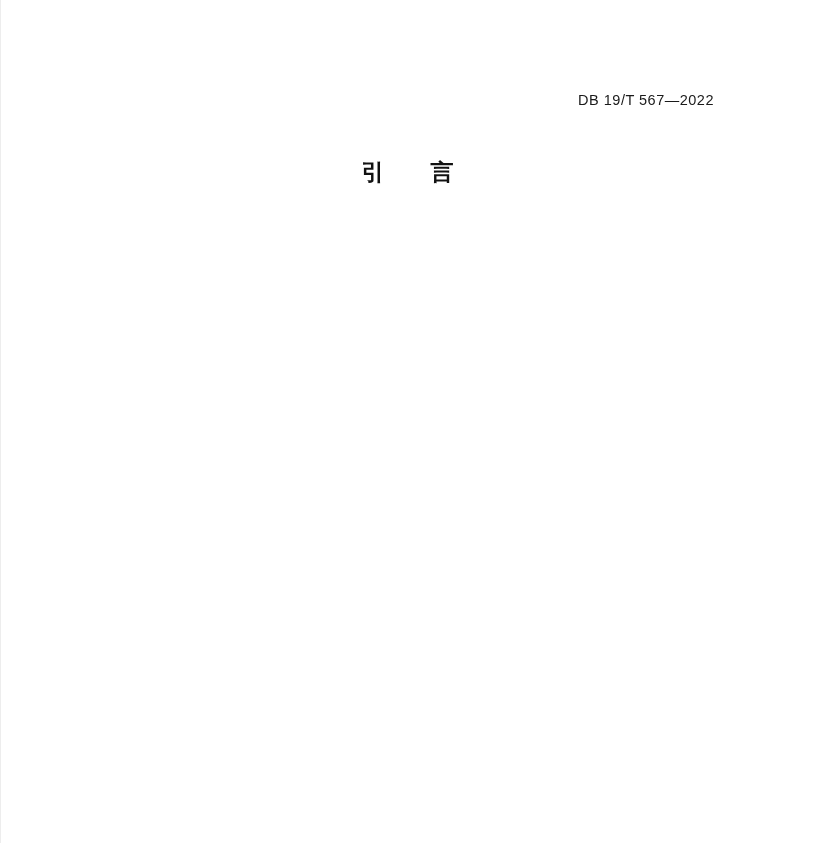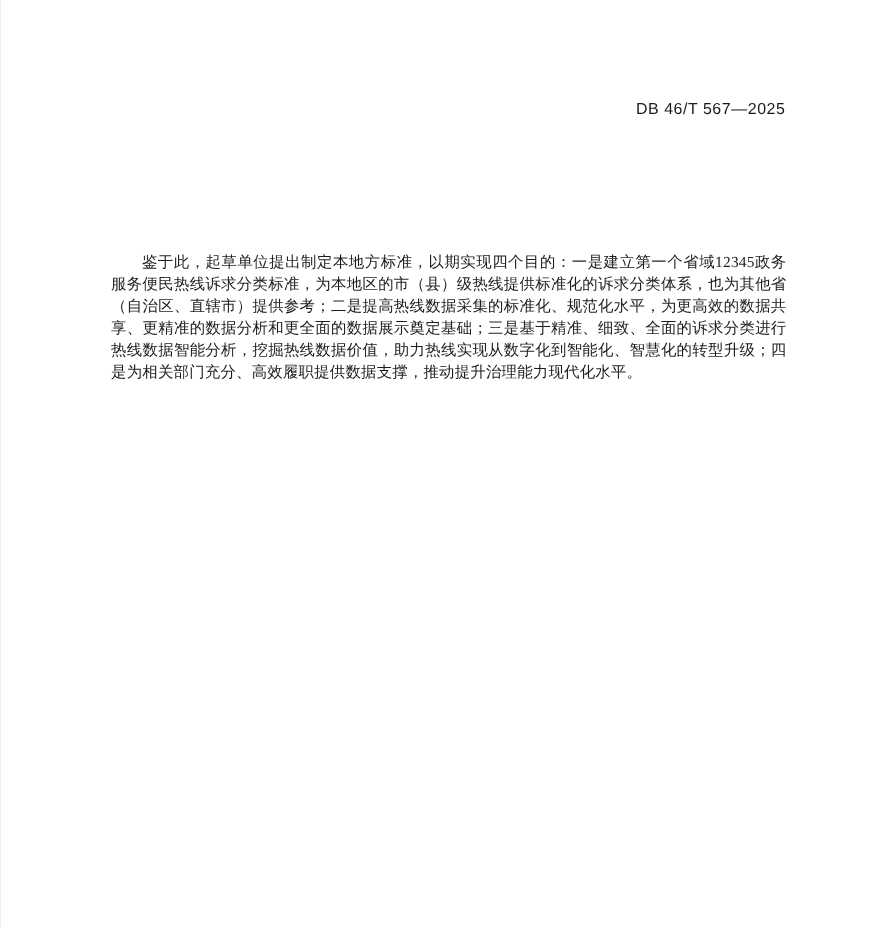--- a/index.html
+++ b/index.html
@@ -52,19 +52,19 @@
     color: #1c1c1c;
     text-align: justify;
     text-indent: 2em;
     letter-spacing: 0.2px;
   }
 </style>
 </head>
 <body>
 
 <div class="page">
-  <div class="doc-number">DB 46/T 567—2025</div>
+  <div class="doc-number">DB 19/T 567—2022</div>
 
+  <h1 class="title">引　　言</h1>
 
   <div class="body-text">
-    <p class="para">鉴于此，起草单位提出制定本地方标准，以期实现四个目的：一是建立第一个省域12345政务服务便民热线诉求分类标准，为本地区的市（县）级热线提供标准化的诉求分类体系，也为其他省（自治区、直辖市）提供参考；二是提高热线数据采集的标准化、规范化水平，为更高效的数据共享、更精准的数据分析和更全面的数据展示奠定基础；三是基于精准、细致、全面的诉求分类进行热线数据智能分析，挖掘热线数据价值，助力热线实现从数字化到智能化、智慧化的转型升级；四是为相关部门充分、高效履职提供数据支撑，推动提升治理能力现代化水平。</p>
   </div>
 </div>
 
 </body></html>

